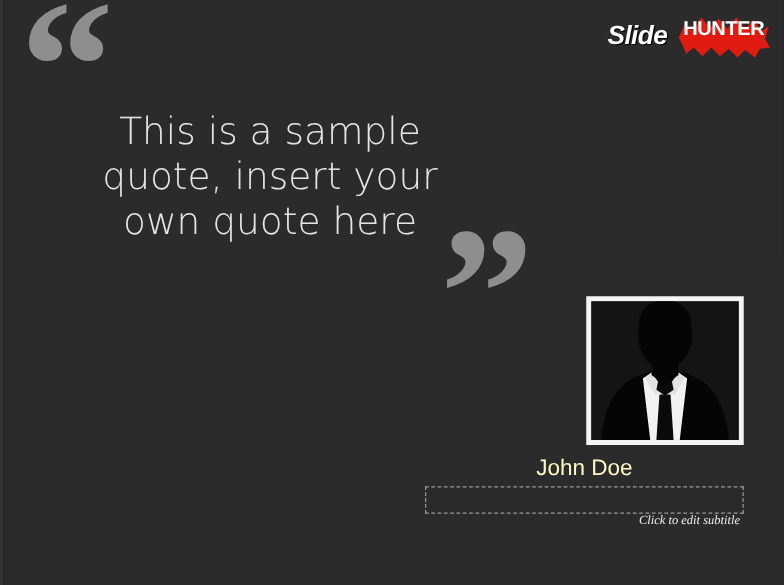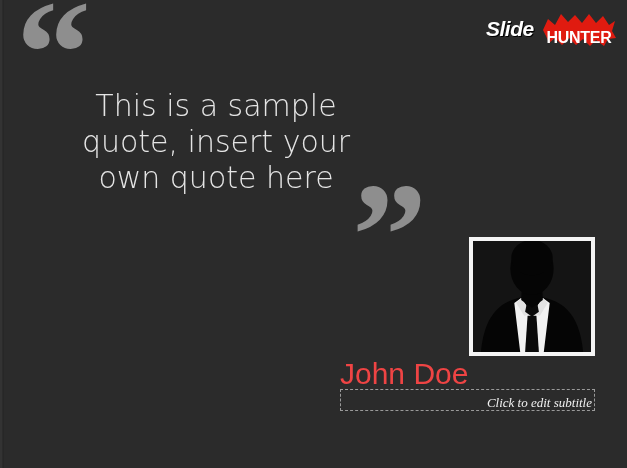--- a/index.html
+++ b/index.html
@@ -56,21 +56,21 @@
     position: absolute;
     left: 56px;
     top: 0px;
     width: 74px;
     height: 36px;
   }
   #logo-burst svg { display: block; }
   #logo-hunter {
     position: absolute;
     left: 58px;
-    top: 17px;
+    top: 3px;
     width: 70px;
     text-align: center;
     font-family: "Liberation Sans", sans-serif;
     font-weight: bold;
     font-size: 16px;
     letter-spacing: -0.3px;
     color: #ffffff;
     line-height: 18px;
   }
 
@@ -131,46 +131,46 @@
     overflow: hidden;
   }
   #photo-inner svg { display: block; width: 100%; height: 100%; }
 
   
   #person-name {
     position: absolute;
     left: 340px;
     top: 360px;
     width: 255px;
-    text-align: left;
-    color: #ef4444;
-    font-family: "Liberation Sans", sans-serif;
-    font-size: 30px;
+    text-align: center;
+    color: #fef9c3;
+    font-family: "Liberation Sans", sans-serif;
+    font-size: 18px;
     line-height: 28px;
     letter-spacing: 0px;
   }
 
   
   #subtitle-box {
     position: absolute;
     left: 340px;
     top: 389px;
     width: 255px;
     height: 22px;
     border: 1px dashed #9a9a9a;
     box-sizing: border-box;
     background: transparent;
   }
   #subtitle-text {
     position: absolute;
     right: 2px;
-    top: 4px;
+    top: 18px;
     font-family: "Liberation Serif", serif;
     font-style: italic;
-    font-size: 13px;
+    font-size: 10px;
     line-height: 17px;
     color: #f0f0f0;
     white-space: nowrap;
   }
 </style>
 </head>
 <body>
 
 <div id="slide">
 

